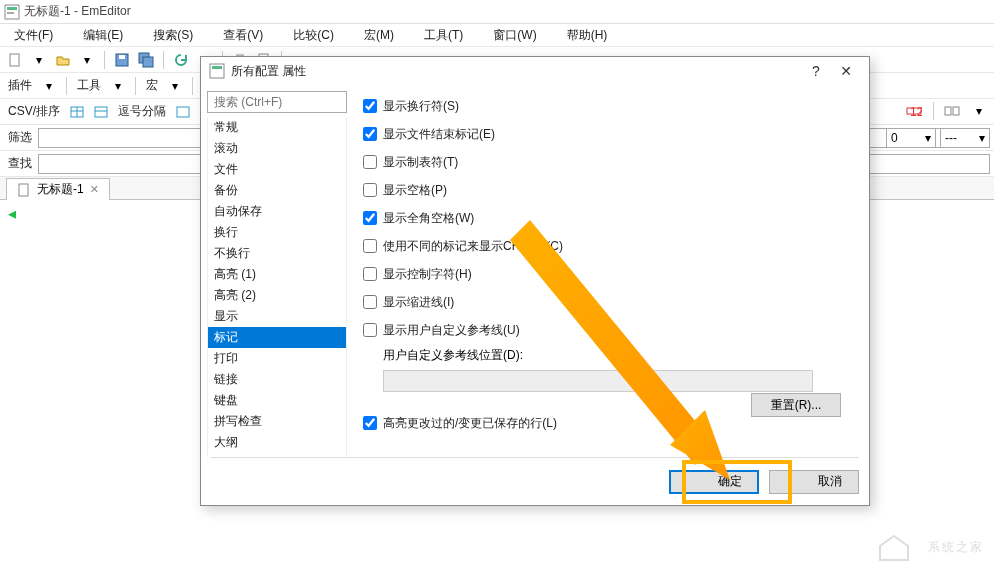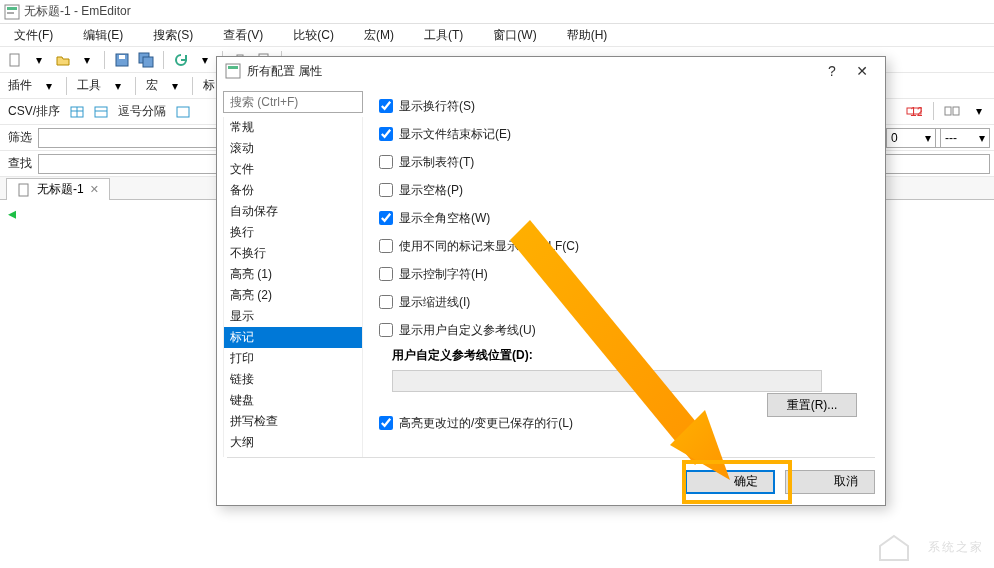--- a/index.html
+++ b/index.html
@@ -25,35 +25,35 @@
 
 .tabstrip { height: 24px; border-top: 1px solid #e8e8e8; border-bottom: 1px solid #c0c0c0; display: flex; align-items: flex-end; padding: 0 6px; background: #f7f7f7; }
 .tab { height: 22px; padding: 0 10px; display: flex; align-items: center; gap: 6px; background: #fff; border: 1px solid #c0c0c0; border-bottom: none; margin-bottom: -1px; }
 .tab .close-x { color: #888; font-size: 11px; cursor: pointer; }
 
 
 .editor { position: absolute; left: 0; top: 200px; right: 0; bottom: 0; background: #fff; padding: 4px 8px; font-family: Consolas, monospace; font-size:14px; color:#0a5; }
 .editor .arrowchar { color: #1dbf46; font-size: 16px; }
 
 
-.dialog { position: absolute; left: 216px; top: 56px; width: 670px; height: 450px; background: #fff; border: 1px solid #888; box-shadow: 4px 4px 12px rgba(0,0,0,.2); display: flex; flex-direction: column; }
+.dialog { position: absolute; left: 200px; top: 56px; width: 670px; height: 450px; background: #fff; border: 1px solid #888; box-shadow: 4px 4px 12px rgba(0,0,0,.2); display: flex; flex-direction: column; }
 .dialog .dlg-title { height: 28px; display: flex; align-items: center; padding: 0 8px; }
 .dialog .dlg-title .t { flex: 1; color: #222; }
 .dialog .dlg-title .qmark { width: 30px; text-align: center; font-size: 14px; color: #333; cursor: pointer; }
 .dialog .dlg-title .closex { width: 30px; text-align: center; font-size: 14px; color: #333; cursor: pointer; }
 .dialog .dlg-body { flex: 1; display: flex; padding: 6px 10px 0 6px; gap: 8px; position: relative; }
 .dialog .catlist-wrap { width: 140px; display: flex; flex-direction: column; }
 .dialog .searchbox { height: 22px; border: 1px solid #aaa; padding: 0 6px; color: #8b5cf6; }
 .dialog .catlist { flex: 1; border-left: 1px solid #eee; border-right:1px solid #eee; overflow: auto; margin-top: 4px; }
 .dialog .catitem { padding: 2px 6px; color: #222; cursor: default; }
 .dialog .catitem.selected { background: #0078d7; color: #fff; }
 .dialog .optpanel { flex: 1; padding: 4px 10px 0 8px; display: flex; flex-direction: column; gap: 6px; position:relative; }
 .dialog .chk { display: flex; align-items: center; gap: 6px; height: 22px; color: #222; }
 .dialog .chk input { width: 14px; height: 14px; }
-.dialog .indented { margin-left: 13px; font-weight: bold; }
+.dialog .indented { margin-left: 20px; }
 .dialog .disabled-input { width: 430px; height: 22px; background: #eee; border: 1px solid #ccc; }
 .dialog .resetbtn { position: absolute; right: 28px; top: 336px; width: 90px; height: 24px; background: #e1e1e1; border: 1px solid #adadad; cursor: pointer; display:flex; align-items:center; justify-content:center;}
 .dialog .btnrow { height: 48px; border-top: 1px solid #ddd; margin: 0 10px; display: flex; align-items: center; justify-content: flex-end; gap: 10px; }
 .dialog .dlgbtn { width: 90px; height: 24px; background: #e1e1e1; border: 1px solid #adadad; cursor: pointer; display:flex; align-items:center; justify-content:center;padding-left:32px;}
 .dialog .dlgbtn.primary { border: 2px solid #0078d7; }
 
 
 .big-arrow { position: absolute; left: 470px; top: 200px; pointer-events: none; }
 .ok-highlight { position: absolute; left: 682px; top: 460px; width: 110px; height: 44px; border: 4px solid #ffb000; pointer-events:none; }
 

